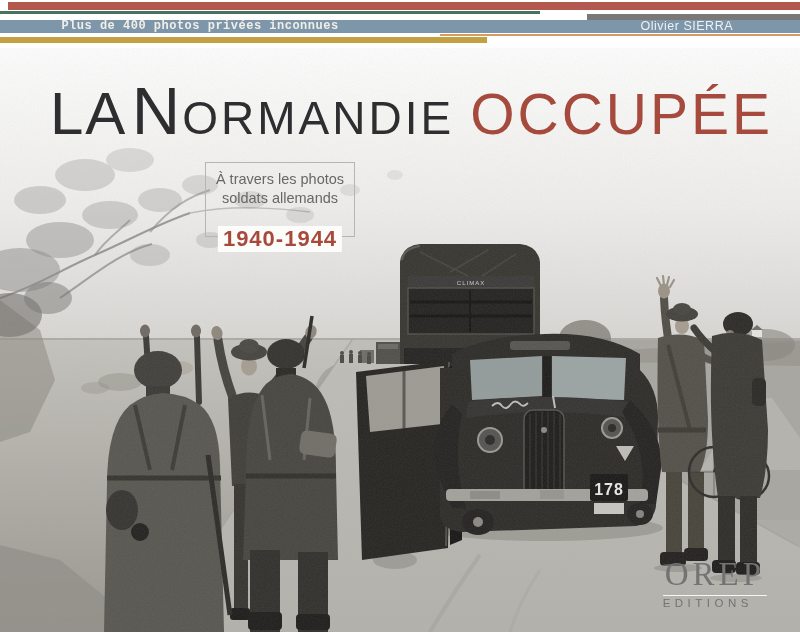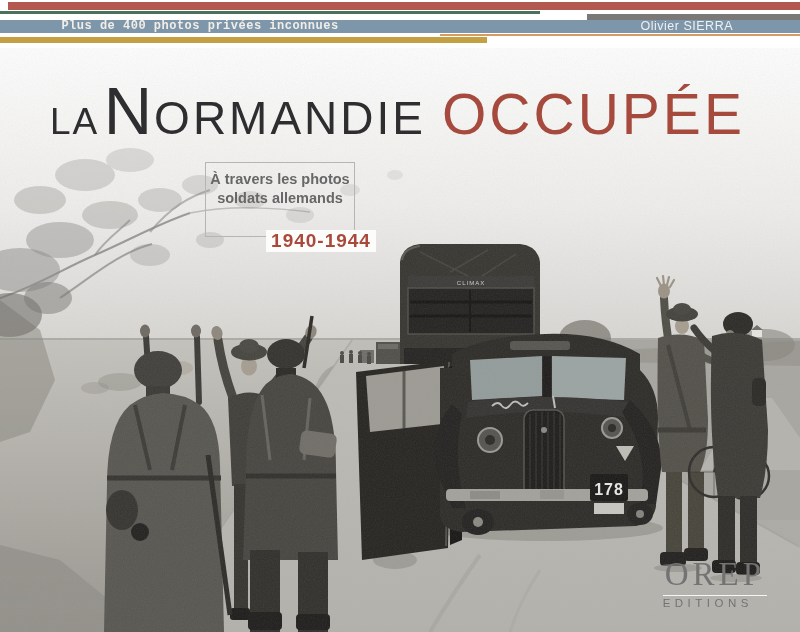--- a/index.html
+++ b/index.html
@@ -20,32 +20,32 @@
   .stripe-yellow{left:0;width:487px;top:37px;height:6px;background:#c3a143;}
   .tagline{position:absolute;left:40px;top:20px;width:320px;height:27px;line-height:13px;
     text-align:center;font-family:"Liberation Mono","DejaVu Sans Mono",monospace;
     font-size:12px;font-weight:700;letter-spacing:.5px;color:#f1eee7;white-space:nowrap;}
   .author{position:absolute;right:67px;top:20px;height:13px;line-height:13px;
     font-size:12.5px;font-weight:400;letter-spacing:.5px;color:#eef0f2;white-space:nowrap;text-align:right;}
 
   
   .title{position:absolute;left:50px;top:77px;width:712px;z-index:5;white-space:nowrap;
     line-height:1;font-weight:100;color:#2e2e30;}
-  .title .t-la{font-size:37px;letter-spacing:2px;}
+  .title .t-la{font-size:60px;letter-spacing:2px;}
   .title .t-n{font-size:67px;letter-spacing:2px;}
   .title .t-rest{font-size:46px;letter-spacing:3px;}
   .title .t-occ{font-size:57px;letter-spacing:3px;font-weight:300;color:#a54a3d;margin-left:16px;text-align:center;}
 
   
   .subbox{position:absolute;left:205px;top:162px;width:150px;height:75px;z-index:5;
     border:1.5px solid #b6b5b3;box-sizing:border-box;text-align:center;}
-  .subbox .lines{margin-top:7px;font-size:14.5px;line-height:19px;font-weight:700;color:#676767;}
+  .subbox .lines{margin-top:7px;font-size:14.5px;line-height:19px;font-weight:400;color:#676767;}
   .subbox .years{position:absolute;left:50%;bottom:-16px;transform:translateX(-50%);
-    font-size:19px;font-weight:700;letter-spacing:1px;color:#a8493b;background:#fcfcfb;
-    padding:0 5px;white-space:nowrap;margin-left:41px;}
+    font-size:22px;font-weight:700;letter-spacing:1px;color:#a8493b;background:#fcfcfb;
+    padding:0 5px;white-space:nowrap;}
 
   
   .publisher{position:absolute;right:33px;top:558px;z-index:5;color:#737373;}
   .publisher .orep{display:inline-block;font-family:"Liberation Serif","DejaVu Serif",serif;
     font-size:33px;font-weight:400;letter-spacing:4px;line-height:1;
     padding:0 2px 4px 2px;border-bottom:1.5px solid #f5f5f2;}
   .publisher .editions{margin-top:1px;font-size:11.5px;letter-spacing:4.5px;font-weight:400;}
 </style>
 </head>
 <body>

